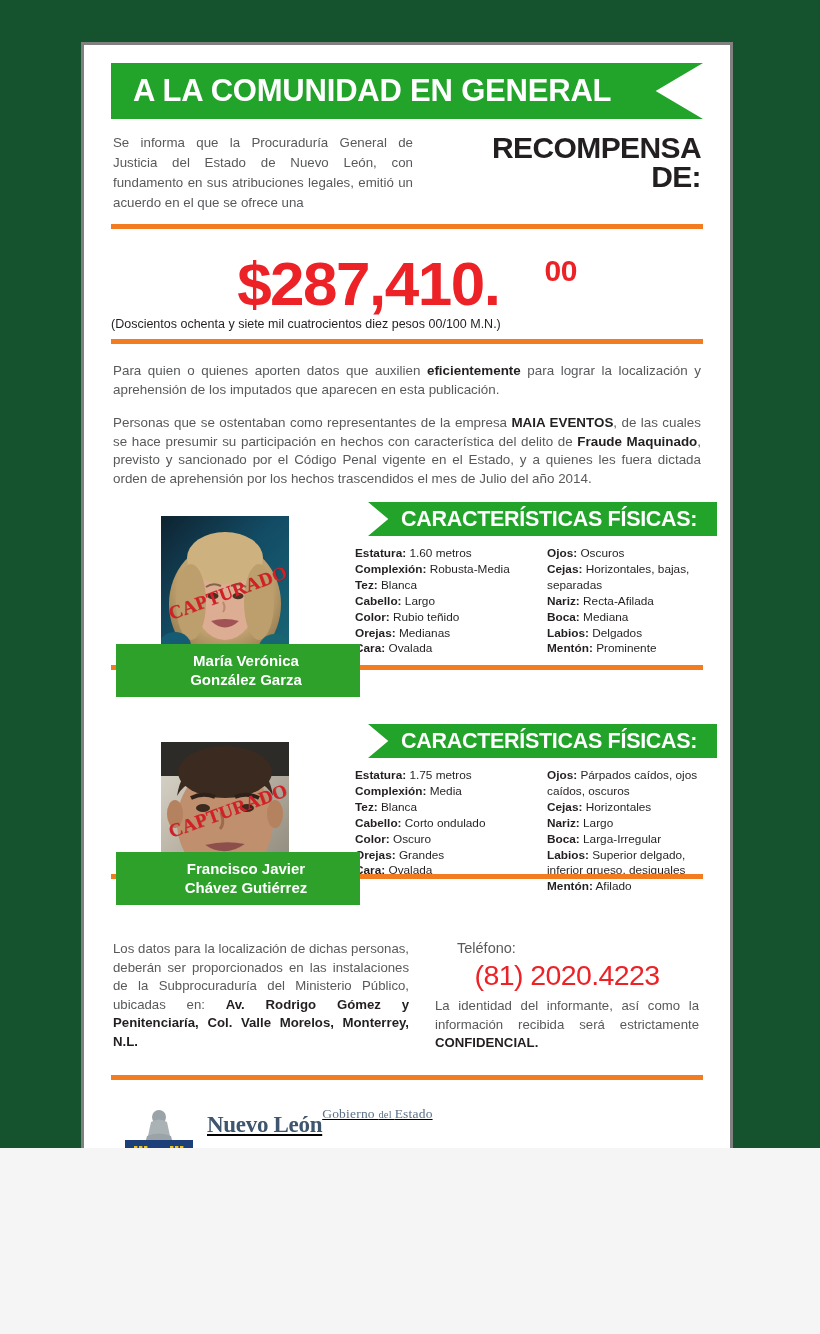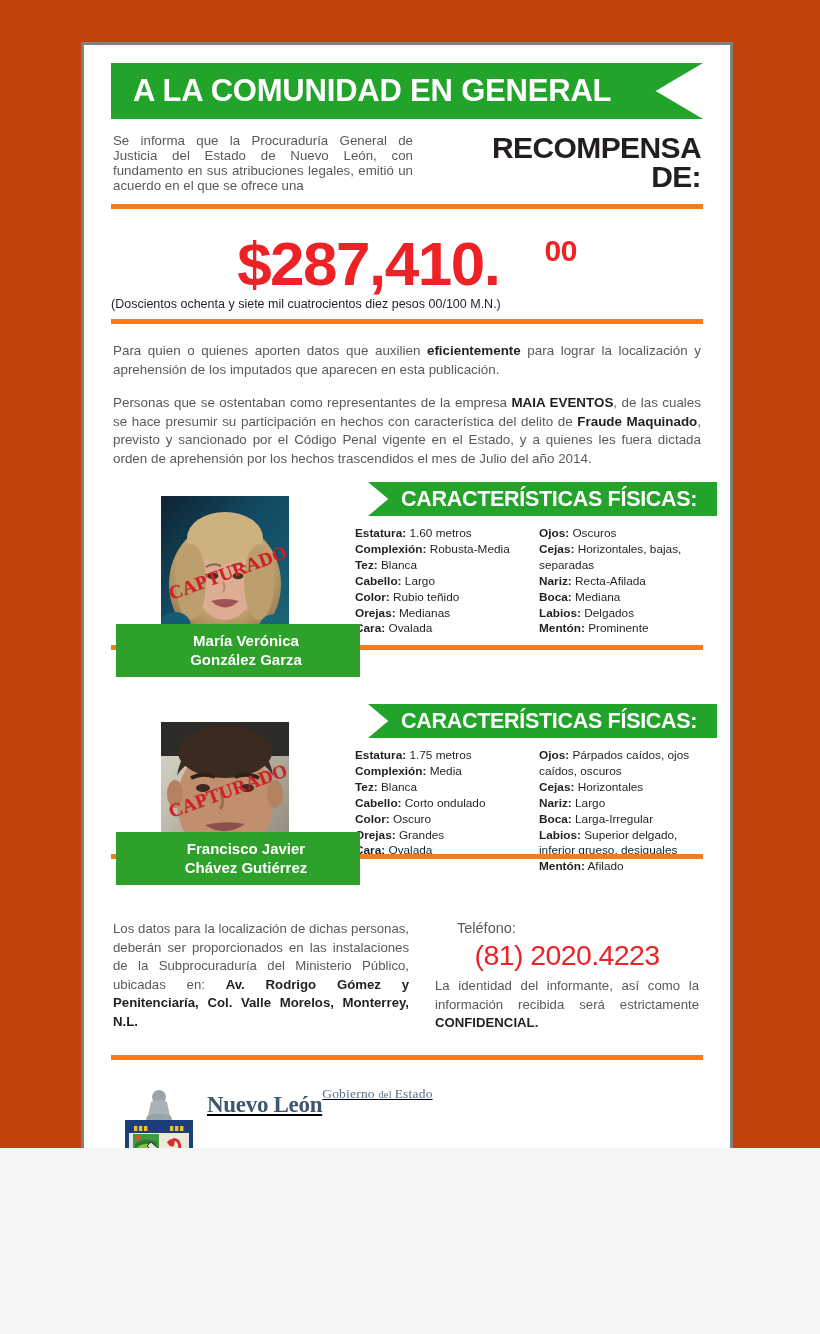--- a/index.html
+++ b/index.html
@@ -5,21 +5,21 @@
   html, body {
     margin: 0;
     padding: 0;
     background: #f5f5f5;
     font-family: "Liberation Sans", sans-serif;
   }
   #page {
     position: relative;
     width: 820px;
     height: 1148px;
-    background: #c2410c;
+    background: #14532d;
     overflow: hidden;
   }
   
   #poster {
     position: absolute;
     left: 81px;
     top: 42px;
     width: 652px;
     height: 1246px;
     background: #ffffff;
@@ -55,21 +55,21 @@
 
   
   .intro-row {
     display: flex;
     margin-top: 14px;
     align-items: flex-start;
   }
   .intro-text {
     width: 300px;
     font-size: 13.3px;
-    line-height: 15px;
+    line-height: 20px;
     color: #58595b;
     text-align: justify;
     padding-left: 2px;
   }
   .reward-block {
     flex: 1;
     text-align: right;
     padding-right: 2px;
   }
   .reward-block .l1 {
@@ -157,21 +157,21 @@
     letter-spacing: -0.3px;
     white-space: nowrap;
   }
 
   .char-cols {
     position: absolute;
     left: 244px;
     top: 44px;
     width: 368px;
     display: flex;
-    gap: 8px;
+    gap: 16px;
   }
   .char-col { width: 176px; }
   .char-col .row {
     font-size: 11.8px;
     line-height: 15.9px;
     color: #231f20;
   }
   .char-col .row b { font-weight: bold; }
 
   

